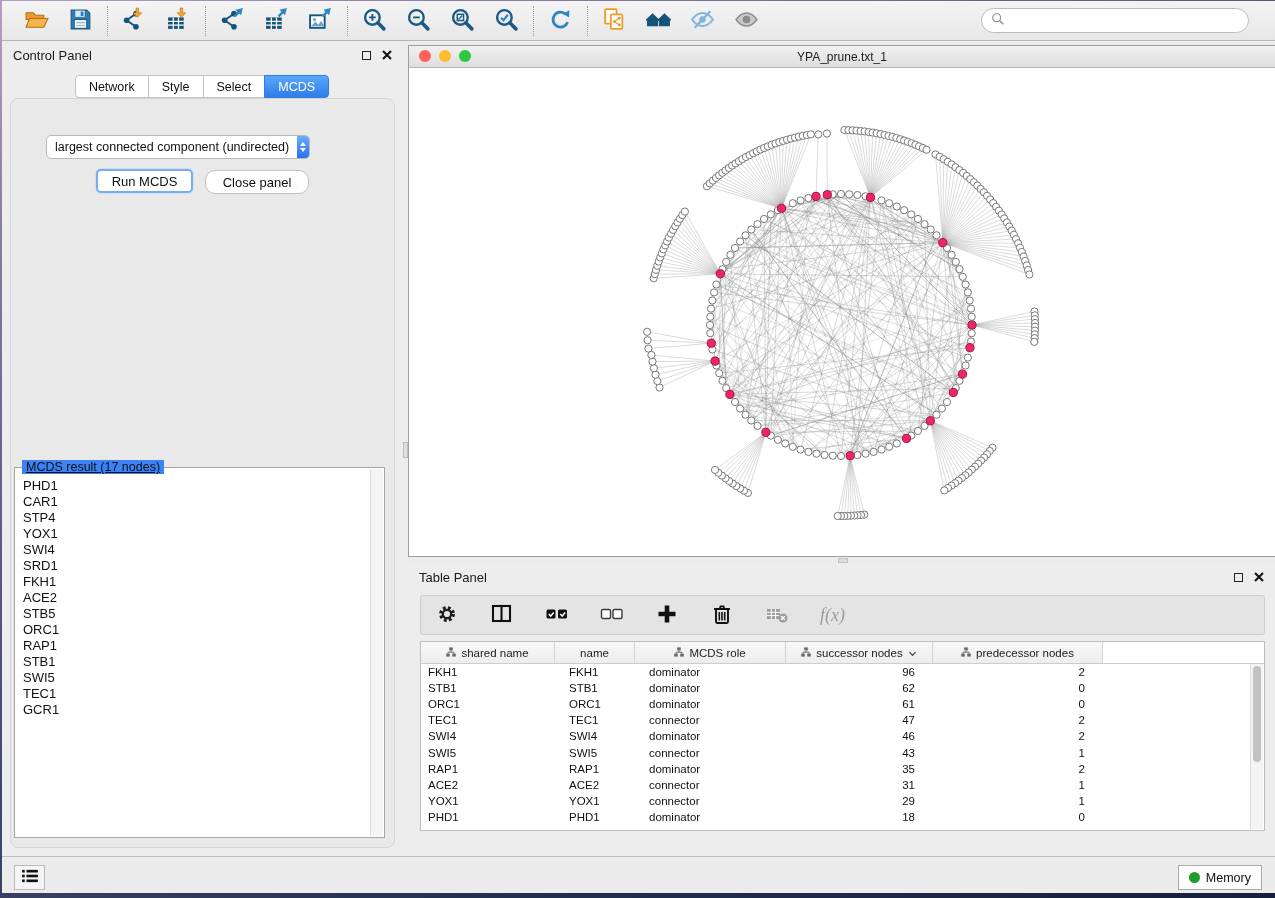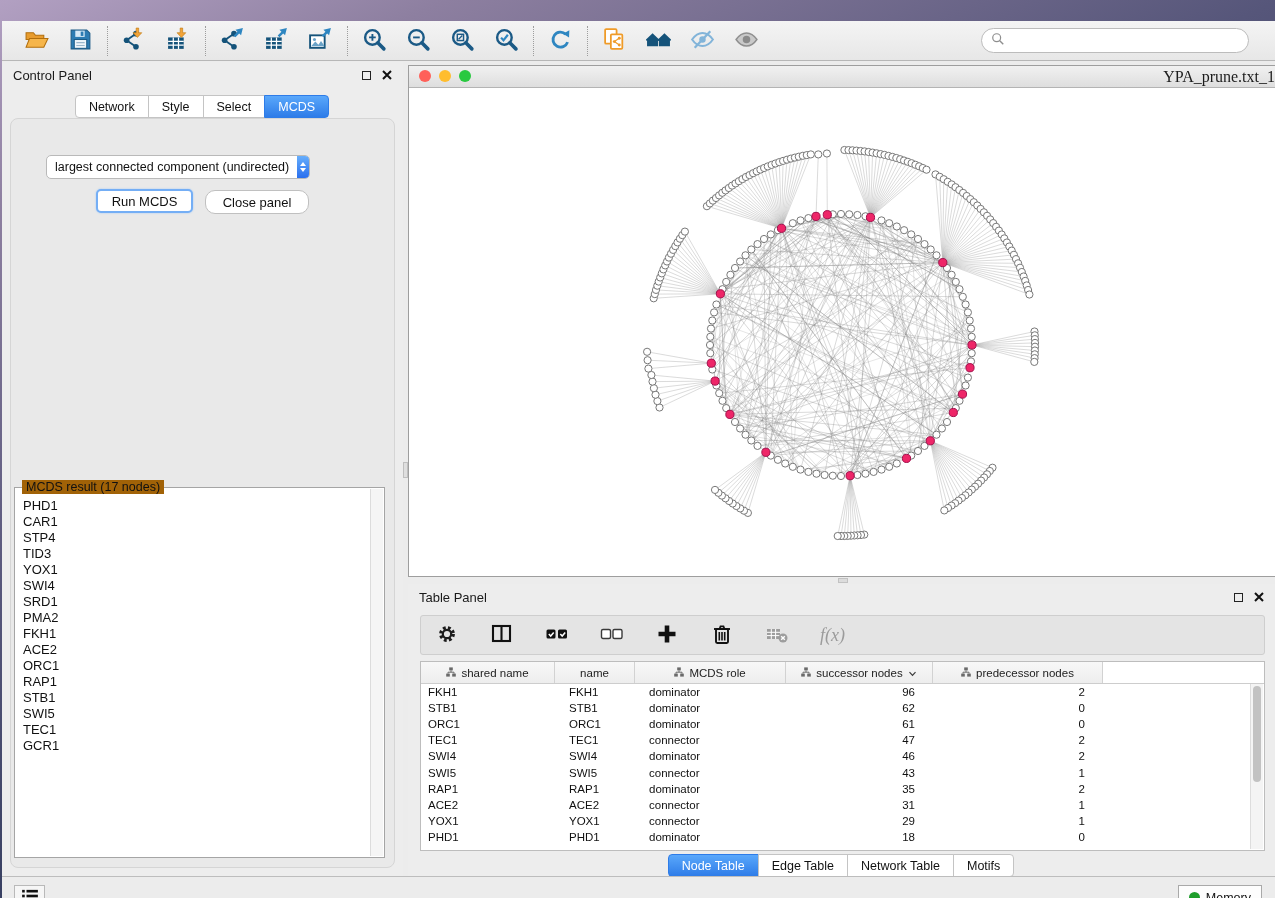--- a/index.html
+++ b/index.html
@@ -1,21 +1,21 @@
 <!DOCTYPE html>
 <html><head>
 <meta charset="utf-8">
 <style>
   html,body{margin:0;padding:0;}
   body{
     width:1275px;height:898px;position:relative;overflow:hidden;
     font-family:"Liberation Sans",sans-serif;
     background:linear-gradient(155deg,#b2a0c2 0%,#8d7fa0 14%,#56567a 40%,#233050 75%,#15203a 100%);
   }
-  .app{position:absolute;left:2px;top:1px;right:0;bottom:6px;background:#ececec;margin-top:20px;}
+  .app{position:absolute;left:2px;top:1px;right:0;bottom:6px;background:#ececec;}
 
   
   .toolbar{position:absolute;left:0;top:0;right:0;height:40px;
     background:linear-gradient(#f4f4f4,#e7e7e7);border-bottom:1px solid #b7b7b7;
     display:flex;align-items:center;padding:0 8px;box-sizing:border-box;}
   .tb-group{display:flex;align-items:center;gap:17px;padding:0 13px;}
   .tb-sep{width:0;height:30px;border-left:1px dotted #9d9d9d;}
   .tb-btn{width:27px;height:27px;display:flex;align-items:center;justify-content:center;
     background:none;border:none;padding:0;cursor:default;}
   .tb-btn svg{width:25px;height:25px;}
@@ -46,36 +46,36 @@
   .combo-step{width:19px;align-self:stretch;background:linear-gradient(#66aefc,#2a6fee);
     display:flex;flex-direction:column;align-items:center;justify-content:center;gap:2px;}
   .arr-up{width:0;height:0;border-left:3.5px solid transparent;border-right:3.5px solid transparent;border-bottom:4px solid #fff;}
   .arr-dn{width:0;height:0;border-left:3.5px solid transparent;border-right:3.5px solid transparent;border-top:4px solid #fff;}
   .btn{position:absolute;height:24px;background:#fff;border:1px solid #c0c0c0;border-radius:5px;
     font-size:13px;font-family:"Liberation Sans",sans-serif;color:#111;cursor:default;}
   .btn-run{top:127px;left:94px;width:97px;border:2px solid #74aef5;box-shadow:0 0 2px #9cc6f8;}
   .btn-closep{top:128px;left:203px;width:104px;border-radius:10px;}
   .fieldset{position:absolute;left:12px;top:425px;width:371px;height:371px;background:#fff;
     border:1px solid #a5a5a5;box-sizing:border-box;}
-  .fs-legend{position:absolute;top:-8px;left:7px;background:#a16207;padding:0 4px;font-size:12.5px;color:#111;}
+  .fs-legend{position:absolute;top:-8px;left:7px;background:#3b82f6;padding:0 4px;font-size:12.5px;color:#111;text-decoration:underline;}
   .fs-scroll{position:absolute;top:1px;right:1px;bottom:1px;width:12px;background:#f5f5f5;border-left:1px solid #dcdcdc;}
   .mcds-list{position:absolute;left:6px;top:10px;right:16px;bottom:4px;overflow:hidden;}
   .mcds-item{height:16px;font-size:13px;color:#111;padding-left:2px;}
 
   
   .vsplit{position:absolute;left:401px;top:41px;width:5px;height:814px;background:#ececec;}
   .vsplit .handle{position:absolute;left:0;top:400px;width:5px;height:16px;background:#dfdfdf;border:1px solid #bfbfbf;box-sizing:border-box;}
   .hsplit{position:absolute;left:406px;top:556px;right:0;height:7px;background:#ececec;}
   .hsplit .handle{position:absolute;left:430px;top:1px;width:10px;height:5px;background:#dcdcdc;border:1px solid #c2c2c2;box-sizing:border-box;}
 
   
   .netwin{position:absolute;left:406px;top:44px;width:868px;height:512px;background:#fff;
     border:1px solid #9e9e9e;box-sizing:border-box;}
   .net-title{height:21px;background:linear-gradient(#f1f1f1,#dedede);border-bottom:1px solid #b4b4b4;
-    position:relative;display:flex;align-items:center;justify-content:flex-end;font-size:16px;color:#1c1c1c;font-family:Liberation Serif, serif;}
+    position:relative;display:flex;align-items:center;justify-content:center;font-size:12px;color:#1c1c1c;}
   .lights{position:absolute;left:10px;top:4px;display:flex;gap:8px;}
   .light{width:12px;height:12px;border-radius:50%;}
   .net-canvas{position:absolute;left:0;top:21px;right:0;bottom:0;}
 
   
   .tpanel{position:absolute;left:406px;top:563px;right:0;height:292px;background:#ededed;}
   .tp-toolbar{position:absolute;left:12px;top:31px;right:10px;height:40px;background:#e4e4e4;
     border:1px solid #cecece;border-radius:3px;display:flex;align-items:center;gap:31px;padding:0 14px;box-sizing:border-box;}
   .tp-btn{background:none;border:none;padding:0;display:flex;align-items:center;justify-content:center;cursor:default;}
   .tp-btn svg{width:24px;height:24px;}
@@ -295,27 +295,26 @@
         </span>
     </div>
     <button class="btn btn-run">Run MCDS</button>
     <button class="btn btn-closep">Close panel</button>
     <div class="fieldset">
       <span class="fs-legend">MCDS result (17 nodes)</span>
       <div class="mcds-list" id="mcds-list">
           <div class="mcds-item">PHD1</div>
           <div class="mcds-item">CAR1</div>
           <div class="mcds-item">STP4</div>
-          <div class="mcds-item">TID3</div>
           <div class="mcds-item">YOX1</div>
           <div class="mcds-item">SWI4</div>
           <div class="mcds-item">SRD1</div>
-          <div class="mcds-item">PMA2</div>
           <div class="mcds-item">FKH1</div>
           <div class="mcds-item">ACE2</div>
+          <div class="mcds-item">STB5</div>
           <div class="mcds-item">ORC1</div>
           <div class="mcds-item">RAP1</div>
           <div class="mcds-item">STB1</div>
           <div class="mcds-item">SWI5</div>
           <div class="mcds-item">TEC1</div>
           <div class="mcds-item">GCR1</div>
         </div>
       <div class="fs-scroll"></div>
     </div>
   </div>
@@ -1209,26 +1208,20 @@
             <div class="td" style="width: 80px; padding-left: 14px;">PHD1</div>
             <div class="td" style="width: 151px; padding-left: 14px;">dominator</div>
             <div class="td num" style="width: 147px; padding-left: 0px;">18</div>
             <div class="td num" style="width: 170px; padding-left: 0px;">0</div>
           </div>
         </div>
       <div class="tbl-scroll">
           <div class="tbl-thumb"></div>
         </div>
     </div>
-    <div class="tp-tabs" id="tp-tabs">
-        <div class="tab first selected">Node Table</div>
-        <div class="tab">Edge Table</div>
-        <div class="tab">Network Table</div>
-        <div class="tab last">Motifs</div>
-      </div>
   </div>
 
   <div class="statusbar">
     <div class="sb-list">
       <span>
         <svg width="18" height="14" viewBox="0 0 20 16">
             <g fill="#111">
               <rect x="1" y="1" width="3" height="3"></rect>
               <rect x="6" y="1" width="13" height="3"></rect>
               <rect x="1" y="6.5" width="3" height="3"></rect>

